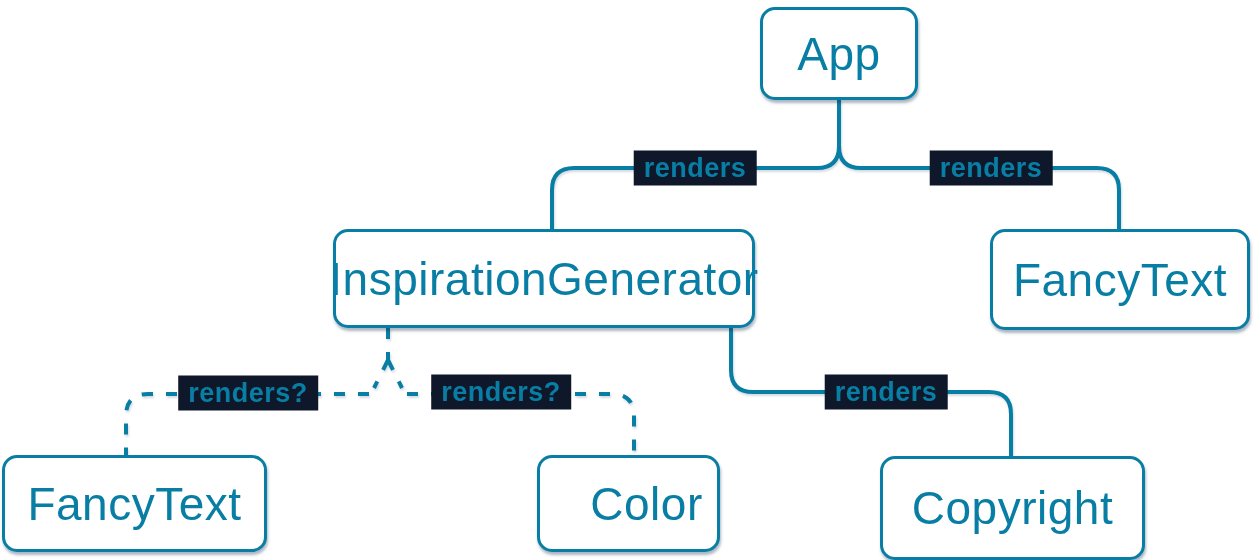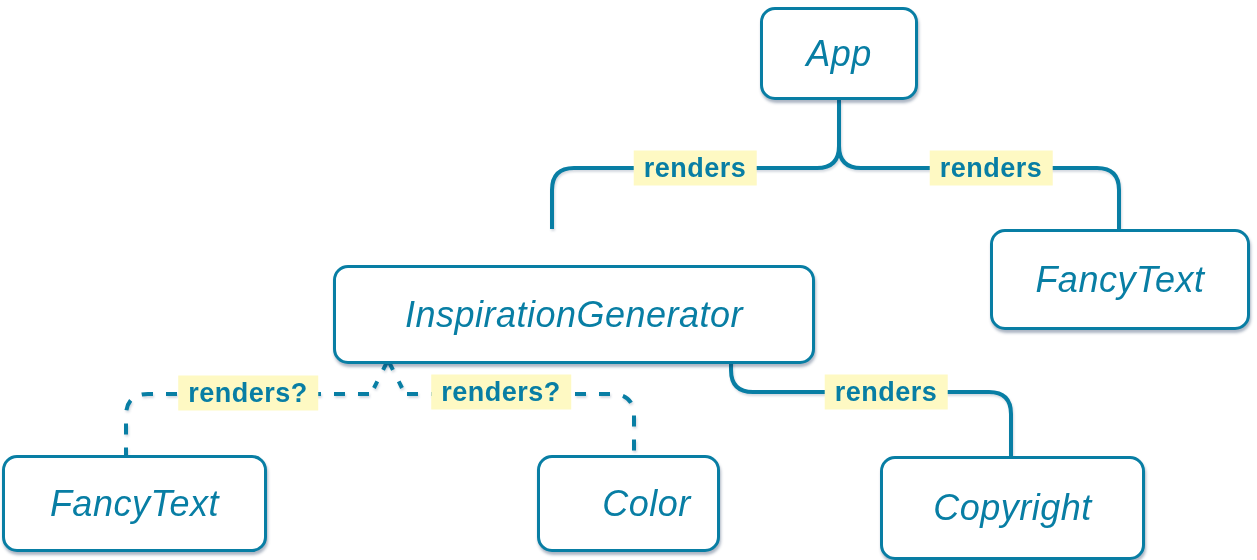--- a/index.html
+++ b/index.html
@@ -24,40 +24,39 @@
     position:absolute;
     box-sizing:border-box;
     background:var(--node-bg);
     border:3px solid var(--accent);
     border-radius:15px;
     box-shadow:1px 3px 3px rgba(16,44,82,.35);
     display:flex;align-items:center;justify-content:center;
   }
   .node-label{
     color:var(--accent);
-    font-size:36px;
+    font-size:46px;
     font-weight:500;
     letter-spacing:.5px;
     white-space:nowrap;
-    font-style:italic;
   }
   .edge-label{
     position:absolute;
     transform:translate(-50%,-50%);
-    background:#fef9c3;
+    background:#0f172a;
     padding:2px 10px;
     color:var(--accent);
     font-size:27px;
     font-weight:700;
     letter-spacing:.5px;
     white-space:nowrap;
   }
   
   .n-app{left:760px;top:7px;width:158px;height:93px;}
-  .n-ig{left:333px;top:229px;width:482px;height:99px;margin-top:36px;}
+  .n-ig{left:333px;top:229px;width:422px;height:99px;}
   .n-ft-top{left:990px;top:229px;width:260px;height:101px;}
   .n-ft-bottom{left:2px;top:455px;width:265px;height:97px;}
   .n-color{left:537px;top:455px;width:183px;height:97px;padding-left:36px;}
   .n-copyright{left:880px;top:456px;width:265px;height:104px;}
   
   .el-1{left:695px;top:168px;}
   .el-2{left:991px;top:168px;}
   .el-3{left:248px;top:393px;}
   .el-4{left:501px;top:392px;}
   .el-5{left:886px;top:392px;}

